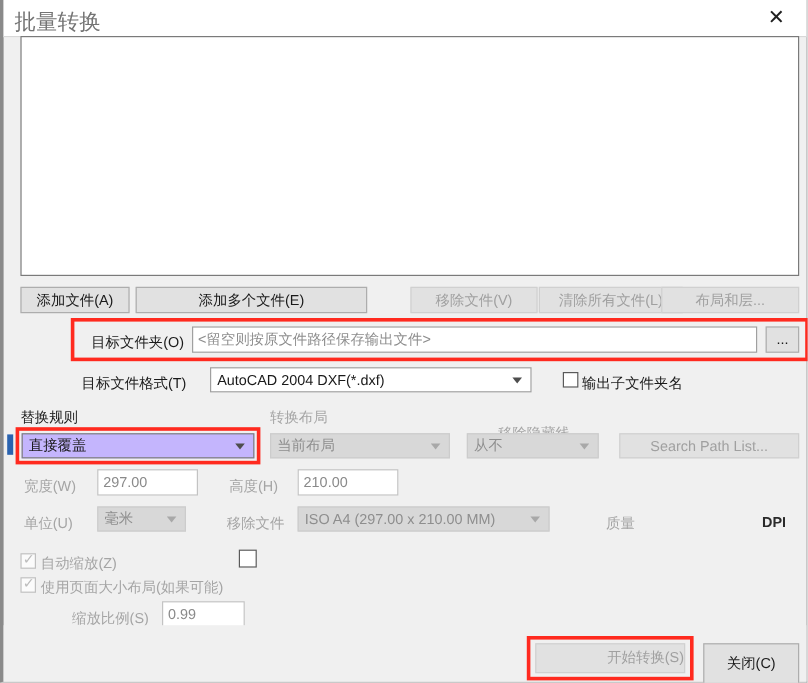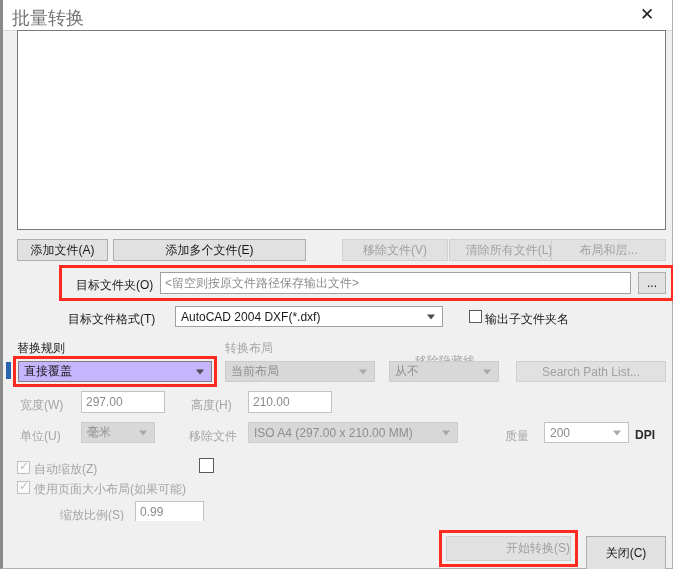--- a/index.html
+++ b/index.html
@@ -259,24 +259,20 @@
     <span class="arrow"></span>
   </div>
 
   <div class="lbl disabled" style="left:186px; top:428px;">移除文件</div>
   <div class="combo disabled" style="left:245px; top:422px; width:210px; height:21px;">
     <span>ISO A4 (297.00 x 210.00 MM)</span>
     <span class="arrow"></span>
   </div>
 
   <div class="lbl disabled" style="left:502px; top:428px;">质量</div>
-  <div class="combo editable" style="left:541px; top:422px; width:85px; height:21px; color:#8a8a8a; border-color:#c3c3c3;">
-    <span>200</span>
-    <span class="arrow" style="border-top-color:#aaaaaa;"></span>
-  </div>
   <div class="lbl" style="left:632px; top:428px; font-weight:bold; color:#2a2a2a;">DPI</div>
 
   <div class="chk disabled" style="left:14px; top:461px;">
     <span class="mark">✓</span>
   </div>
   <div class="lbl disabled" style="left:31px; top:461px;">自动缩放(Z)</div>
 
   <div class="chk" style="left:196px; top:458px; width:15px; height:15px;"></div>
 
   <div class="chk disabled" style="left:14px; top:481px;">

